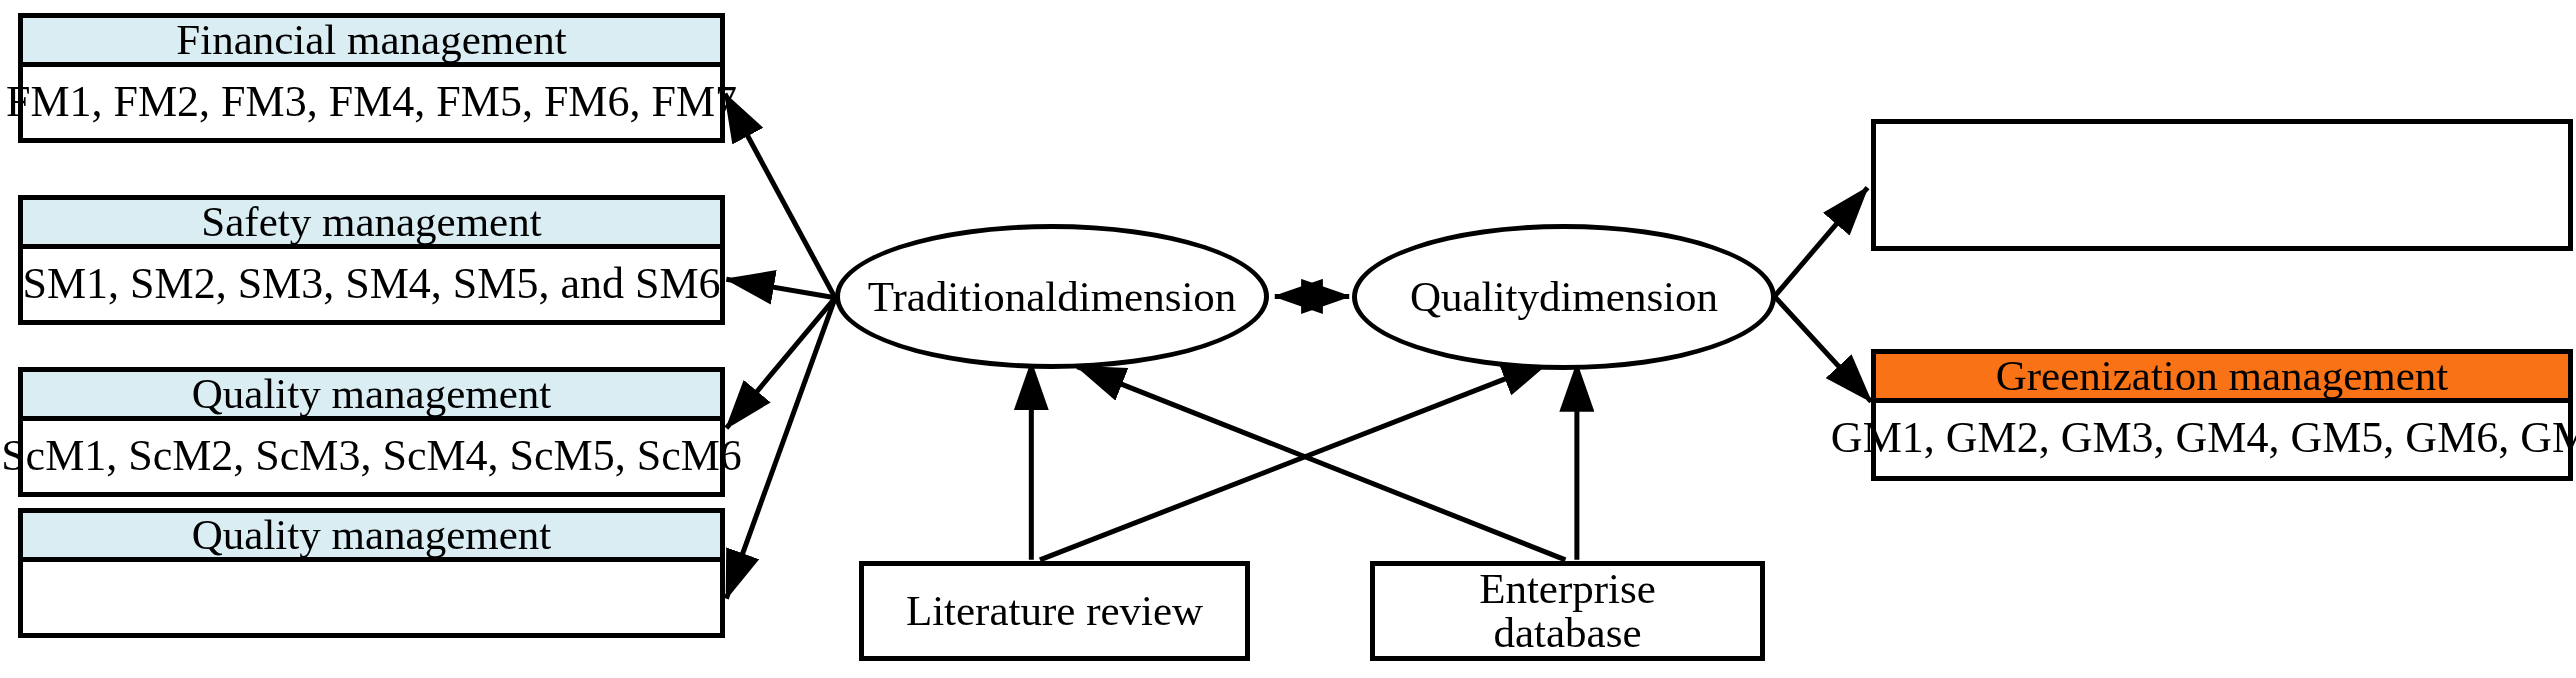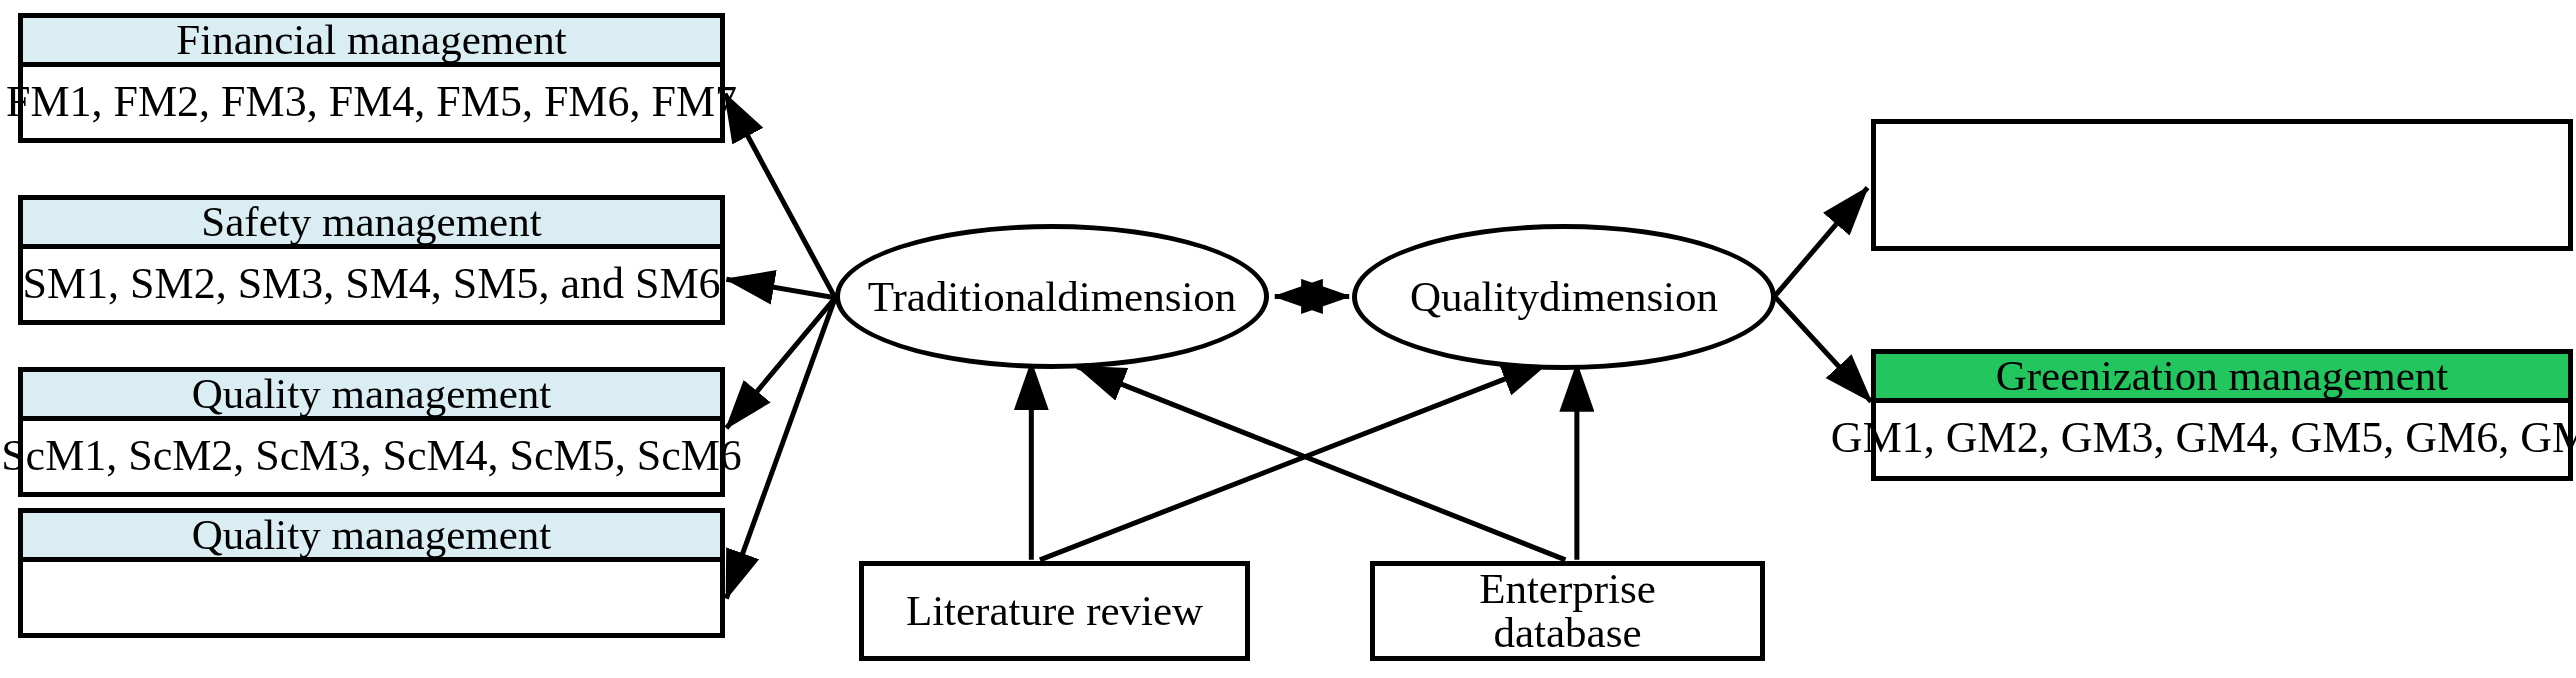--- a/index.html
+++ b/index.html
@@ -72,21 +72,21 @@
     <div class="panel-header" style="background: rgb(217, 237, 243);">Quality management</div>
     <div class="panel-body">ScM1, ScM2, ScM3, ScM4, ScM5, ScM6</div>
   </div>
   <div class="panel panel-left" style="top:508px">
     <div class="panel-header" style="background: rgb(217, 237, 243);">Quality management</div>
   </div>
 
   <div class="panel panel-right" style="top:119px">
   </div>
   <div class="panel panel-right" style="top:349px">
-    <div class="panel-header" style="background: #22c55e;">Greenization management</div>
+    <div class="panel-header" style="background: #f97316;">Greenization management</div>
     <div class="panel-body">GM1, GM2, GM3, GM4, GM5, GM6, GM7</div>
   </div>
 
   <div class="ellipse" style="left:835px;top:224px;width:434px;height:145px;">
     <span>Traditional</span>
     <span>dimension</span>
   </div>
   <div class="ellipse" style="left:1352px;top:224px;width:424px;height:146px;">
     <span>Quality</span>
     <span>dimension</span>

